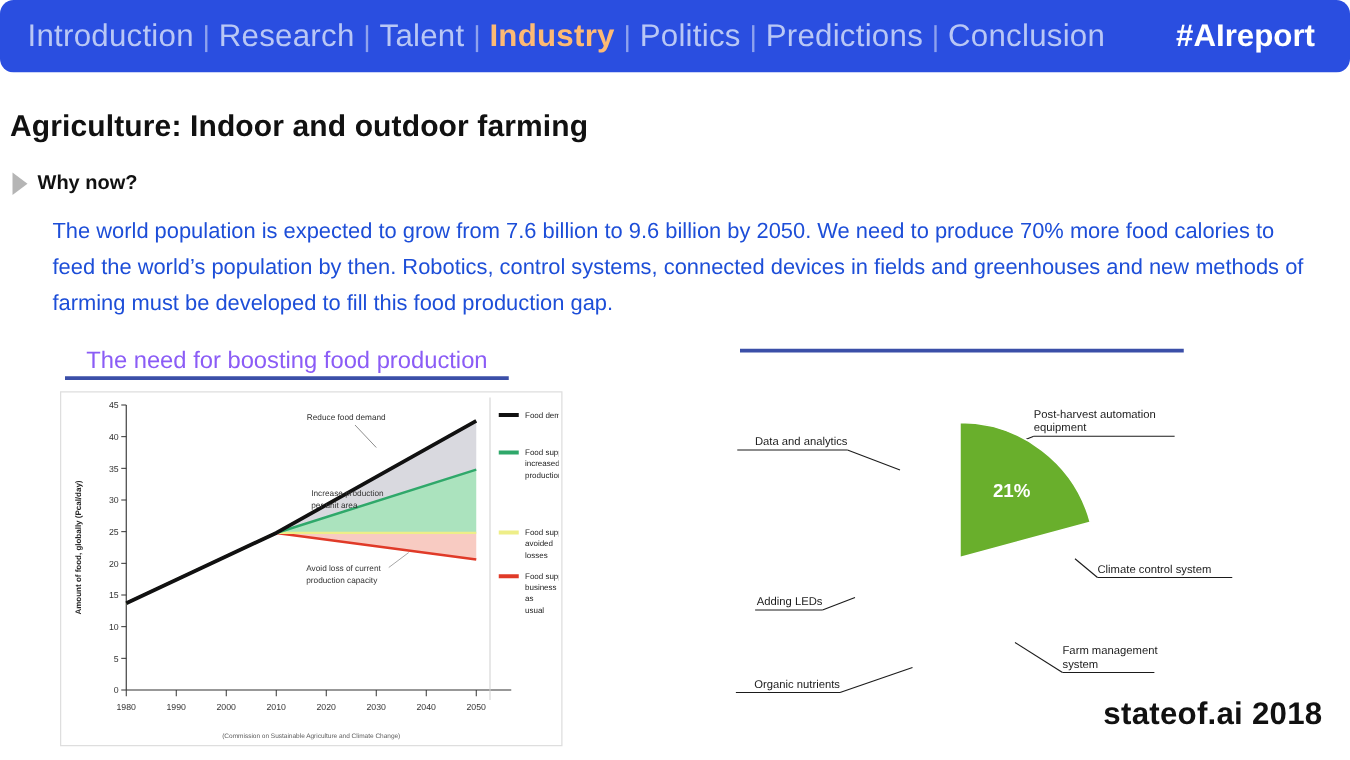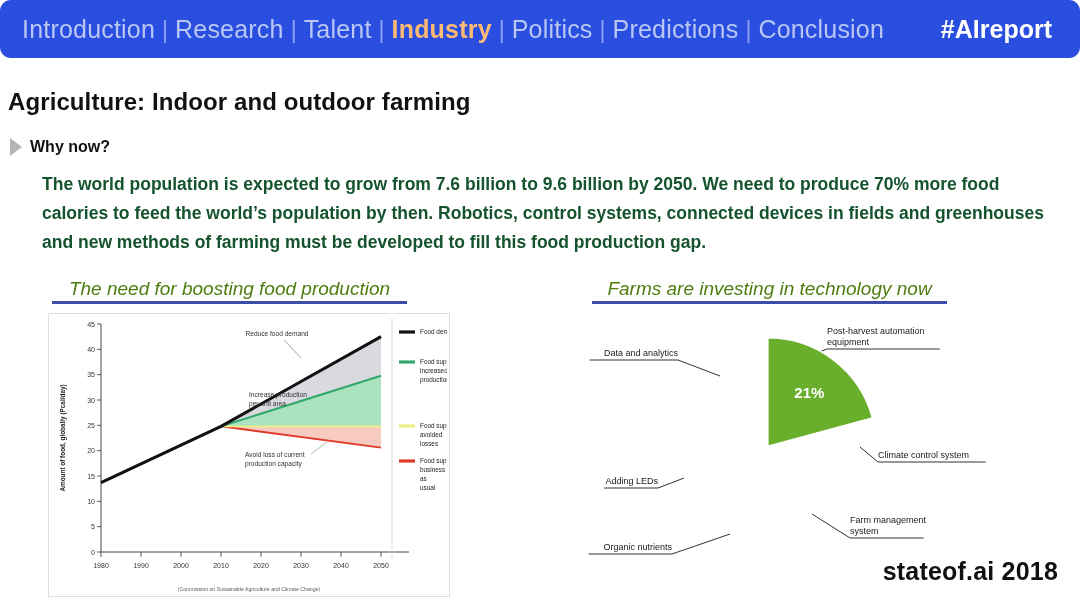--- a/index.html
+++ b/index.html
@@ -39,28 +39,27 @@
   .why-row{
     position:absolute;left:10px;top:138px;display:flex;align-items:center;
   }
   .tri{
     width:0;height:0;border-top:9px solid transparent;border-bottom:9px solid transparent;
     border-left:12px solid #b5b5b5;margin-right:8px;
   }
   .why-label{font-size:16px;font-weight:bold;color:#111;}
   .body-copy{
     position:absolute;left:42px;top:170px;width:1012px;
-    font-size:17.5px;line-height:29px;color:#14532d;font-weight:bold;
+    font-size:17.5px;line-height:29px;color:#1d4ed8;
   }
 
   
   .panel-head{
-    position:absolute;font-size:19px;color:#4d7c0f;
+    position:absolute;font-size:19px;color:#8b5cf6;
     padding-bottom:4px;
-    font-style:italic;
   }
   .panel-head .rule{
     position:absolute;left:0;right:0;bottom:0;height:3px;background:#3b4fa8;
   }
   #left-head{left:52px;top:278px;width:355px;text-align:center;}
   #right-head{left:592px;top:278px;width:355px;text-align:center;}
 
   
   .linechart{
     position:absolute;left:48px;top:313px;width:400px;height:282px;
@@ -113,21 +112,20 @@
   <div class="why-label">Why now?</div>
 </div>
 
 <div class="body-copy">The world population is expected to grow from 7.6 billion to 9.6 billion by 2050. We need to produce 70% more food calories to feed the world’s population by then. Robotics, control systems, connected devices in fields and greenhouses and new methods of farming must be developed to fill this food production gap.</div>
 
 <div class="panel-head" id="left-head">
   <span>The need for boosting food production</span>
   <span class="rule"></span>
 </div>
 <div class="panel-head" id="right-head">
-  <span>Farms are investing in technology now</span>
   <span class="rule"></span>
 </div>
 
 <div class="linechart">
   <svg class="lc-svg" id="lc-svg" width="398" height="280" viewBox="0 0 398 280">
       <line x1="52" y1="10" x2="52" y2="238" stroke="#333" stroke-width="0.9"></line>
       <line x1="52" y1="238" x2="360" y2="238" stroke="#333" stroke-width="0.9"></line>
       <line x1="48" y1="238" x2="52" y2="238" stroke="#333" stroke-width="0.8"></line>
       <text x="46" y="240.6" font-size="7" fill="#333" text-anchor="end" font-family="&quot;Liberation Sans&quot;, sans-serif">0</text>
       <line x1="48" y1="212.66666666666666" x2="52" y2="212.66666666666666" stroke="#333" stroke-width="0.8"></line>

